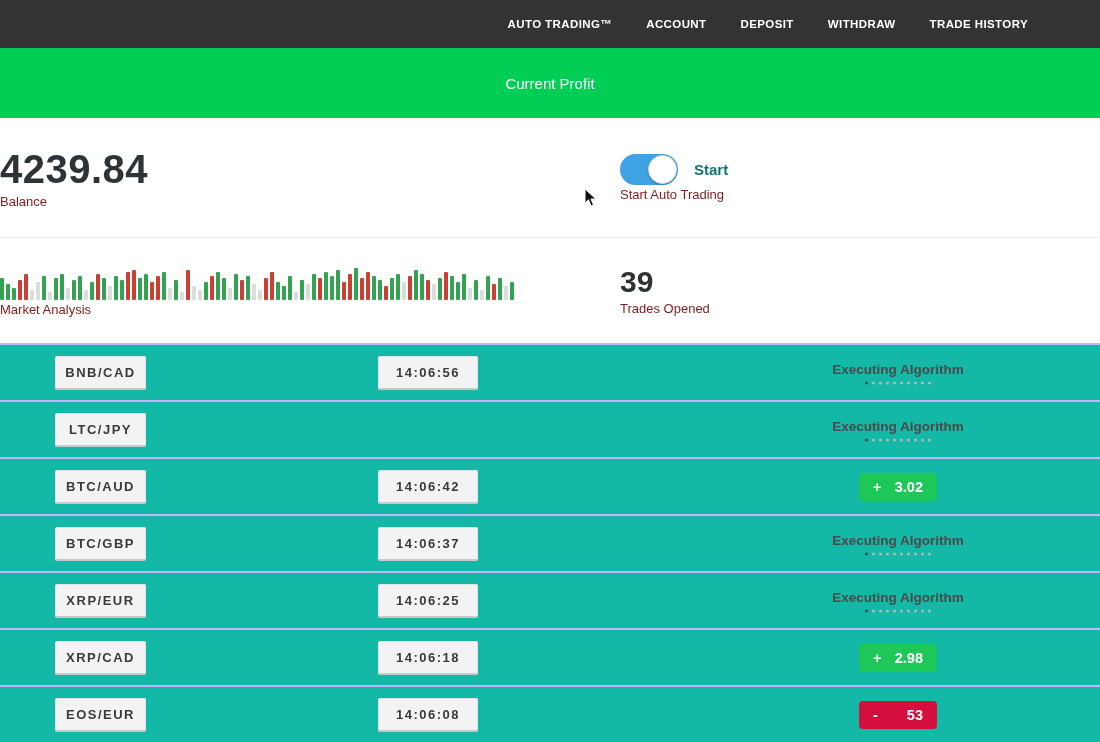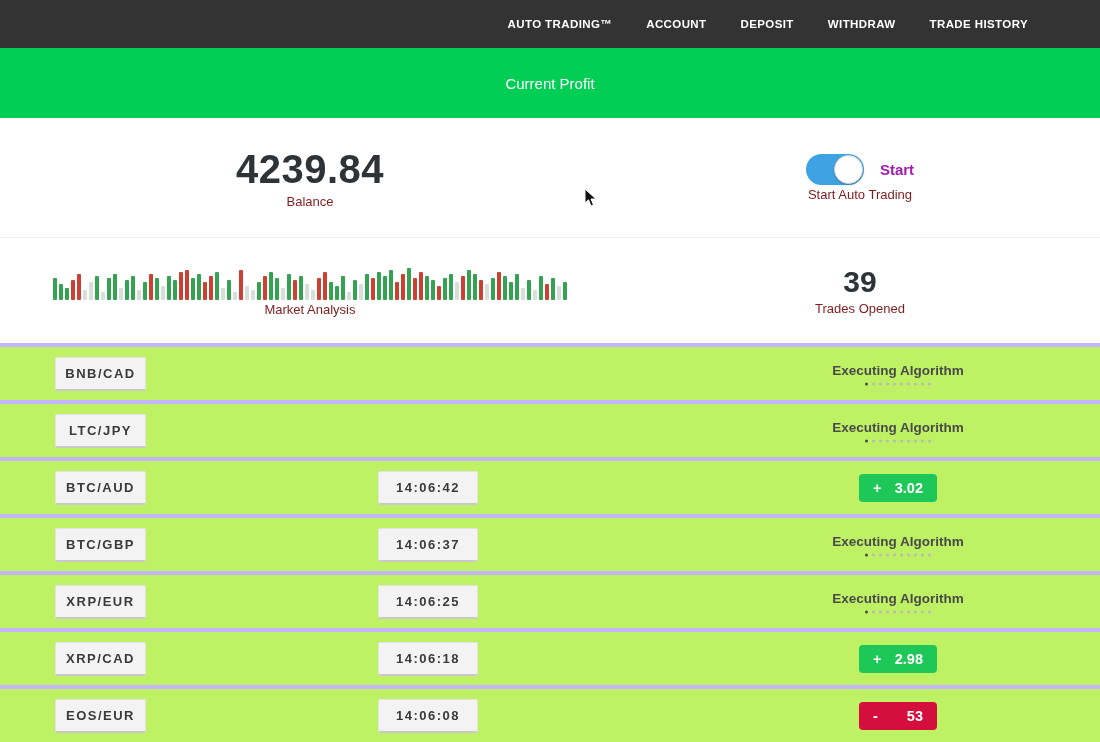--- a/index.html
+++ b/index.html
@@ -13,46 +13,46 @@
             letter-spacing:.4px; cursor:pointer; white-space:nowrap; }
 
   
   .profit-banner { height:70px; background:#02ce56; color:#fff; text-align:center;
             display:flex; flex-direction:column; justify-content:center; gap:2px; }
   .profit-banner .p-label { font-size:15px; font-weight:500; }
   .profit-banner .p-value { font-size:29px; font-weight:bold; letter-spacing:.5px; }
 
   
   .stats-row { display:grid; grid-template-columns:620px 1fr; }
-  .stat-cell { display:flex; flex-direction:column; align-items:center; justify-content:center; }
+  .stat-cell { display:flex; flex-direction:column; justify-content:center; }
   .stats-1 { height:119px; }
   .stats-2 { height:106px; border-top:1px solid #efeff2; margin:0 0 0 0; }
   .stat-big { font-size:40px; font-weight:bold; color:#2e3338; letter-spacing:.5px; }
   .stat-mid { font-size:30px; font-weight:bold; color:#2e3338; }
   .stat-label { font-size:13px; color:#7f1d1d; margin-top:2px; }
 
   
   .toggle-wrap { display:flex; align-items:center; }
   .toggle { width:58px; height:31px; border-radius:16px; background:#3fa3e3;
             position:relative; cursor:pointer; }
   .toggle .knob { position:absolute; right:1px; top:1px; width:29px; height:29px;
             border-radius:50%; background:#fff; border:1px solid #d9d9d9;
             box-shadow:0 1px 2px rgba(0,0,0,.25); }
-  .toggle-label { font-size:15px; font-weight:bold; color:#a21caf; margin-left:16px; }
+  .toggle-label { font-size:15px; font-weight:bold; color:#0f766e; margin-left:16px; }
 
   
   .bars { display:flex; align-items:flex-end; gap:2px; height:36px; }
   .bars .bar { width:4px; border-radius:1px; }
   .bar.g { background:#33a352; }
   .bar.r { background:#cc4033; }
   .bar.p { background:#d8ded9; }
 
   
   .trades { }
-  .trade-row { position:relative; height:57px; border-top:4px solid #c4b5fd; background:#bef264; }
+  .trade-row { position:relative; height:57px; border-top:2px solid #c4b5fd; background:#14b8a6; }
   .pill { display:inline-block; background:#f3f3f3; border:1px solid #e3e3e3;
           border-bottom:2px solid #c9c9c9; border-radius:2px; color:#3a3a3a;
           font-size:13px; font-weight:bold; letter-spacing:1.5px;
           padding:8px 0; text-align:center; cursor:pointer; }
   .pair-pill { position:absolute; left:55px; top:50%; transform:translateY(-50%); width:91px; }
   .time-pill { position:absolute; left:378px; top:50%; transform:translateY(-50%); width:100px; }
   .result-cell { position:absolute; left:812px; width:172px; top:50%;
           transform:translateY(-50%); text-align:center; }
   .exec-label { font-size:13.5px; font-weight:bold; color:#4a4a4a; }
   .dots { margin-top:5px; display:flex; justify-content:center; gap:4px; }
@@ -196,20 +196,21 @@
   </div>
   <div class="stat-cell">
     <div class="stat-mid">39</div>
     <div class="stat-label">Trades Opened</div>
   </div>
 </div>
 
 <div class="trades" id="trades">
   <div class="trade-row">
     <div class="pill pair-pill">BNB/CAD</div>
+    <div class="pill time-pill">14:06:56</div>
     <div class="result-cell">
       <div class="exec-wrap">
         <div class="exec-label">Executing Algorithm</div>
         <div class="dots">
             <i></i>
             <i></i>
             <i></i>
             <i></i>
             <i></i>
             <i></i>

